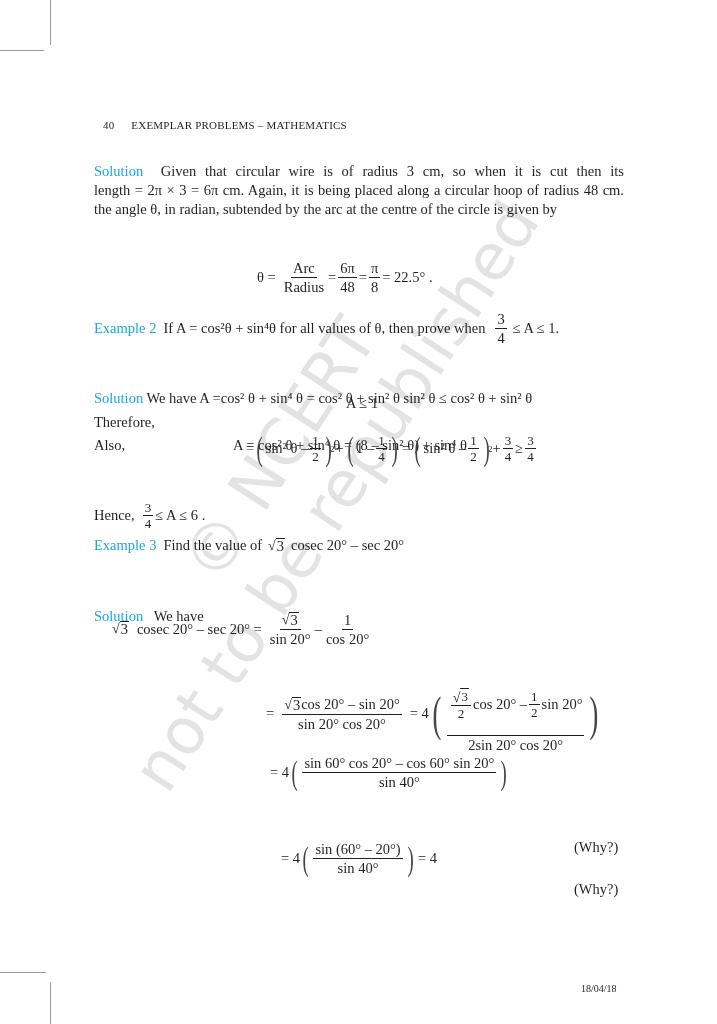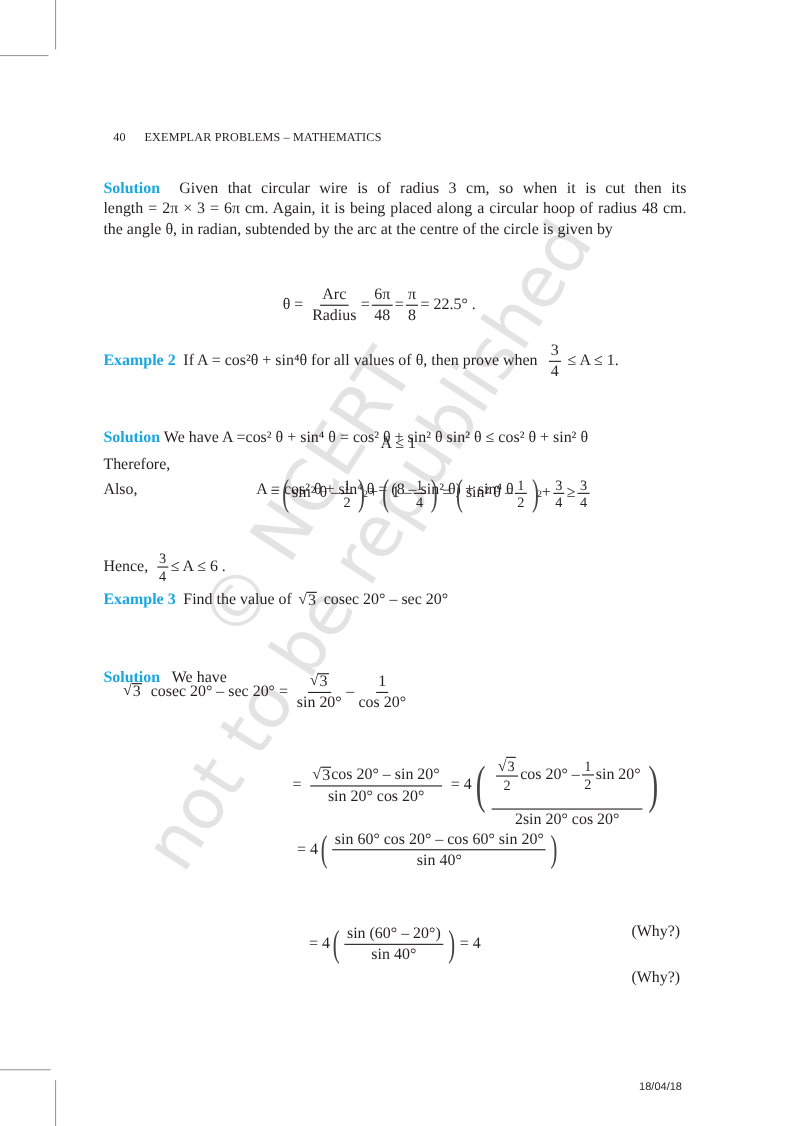--- a/index.html
+++ b/index.html
@@ -5,37 +5,37 @@
   html, body { margin:0; padding:0; background:#ffffff; }
   body { width:717px; height:1024px; position:relative; overflow:hidden;
          font-family:"Liberation Serif", "DejaVu Serif", serif; color:#231f20; }
   .abs { position:absolute; }
   .crop { position:absolute; background:#9a9a9a; }
   .hdr { font-size:11px; letter-spacing:0.2px; white-space:nowrap; }
   .hdr .pg { margin-right:14px; }
   .para { font-size:14.5px; line-height:19px; text-align:justify; width:530px; }
   .para .line { display:block; white-space:nowrap; text-align:justify; text-align-last:justify; }
   .para .line.last { text-align-last:left; }
-  .blue { color:#1aa7df; font-weight:bold; }
+  .blue { color:#1aa7df; font-weight:normal; }
   .txt { font-size:14.5px; white-space:nowrap;margin-top:44px; }
   .math { font-size:14.5px; white-space:nowrap; display:flex; align-items:center; }
   .frac { display:inline-flex; flex-direction:column; align-items:center; vertical-align:middle; margin:14px 2px; }
   .frac .num { padding:0 2px 1px 2px; border-bottom:1px solid #231f20; line-height:16px; }
   .frac .den { padding:1px 2px 0 2px; line-height:16px; }
   .frac.small { font-size:13px; }
   .frac.small .num, .frac.small .den { line-height:13px; }
   .paren { font-size:34px; font-weight:100; line-height:1; transform:scaleX(0.55); display:inline-block; color:#444; }
   .paren.big { font-size:48px; }
   sup { font-size:9px; vertical-align:6px; }
   .sqrt { display:inline-flex; align-items:flex-end; }
   .sqrt .rad { font-size:14px; }
   .sqrt .under { border-top:1px solid #231f20; padding:0 1px; line-height:15px; }
   .watermark { position:absolute; color:#e3e3e3; font-family:"DejaVu Sans", sans-serif;
                font-size:64px; white-space:nowrap; transform-origin:left bottom; pointer-events:none; }
-  .date { font-family:Liberation Sans, sans-serif; font-size:10px; }
+  .date { font-family:Liberation Serif, serif; font-size:10px; }
 </style>
 </head>
 <body>
 
 <div class="crop" style="left:50px;top:0;width:1px;height:45px;"></div>
 <div class="crop" style="left:0;top:50px;width:44px;height:1px;"></div>
 <div class="crop" style="left:0;top:972px;width:46px;height:1px;"></div>
 <div class="crop" style="left:50px;top:982px;width:1px;height:42px;"></div>
 
 <div class="watermark" style="left:230px;top:520px;transform:rotate(-57deg);">© NCERT</div>

